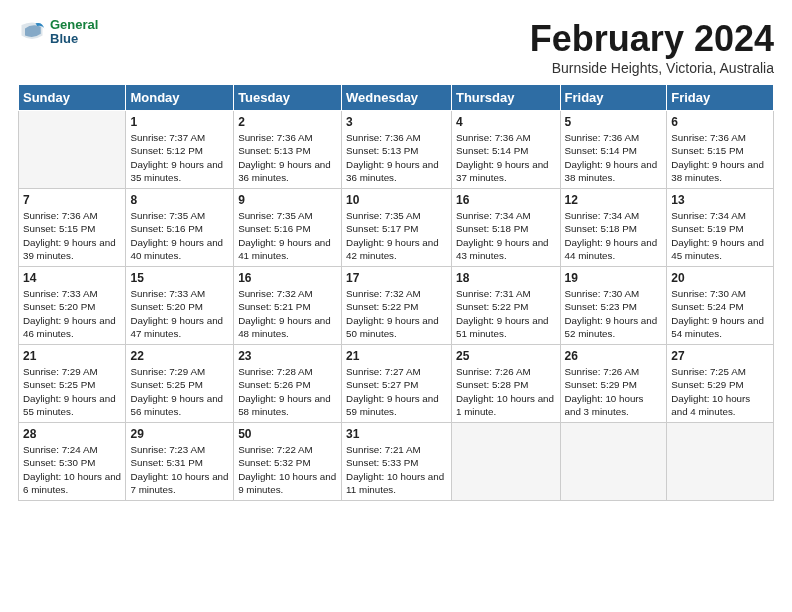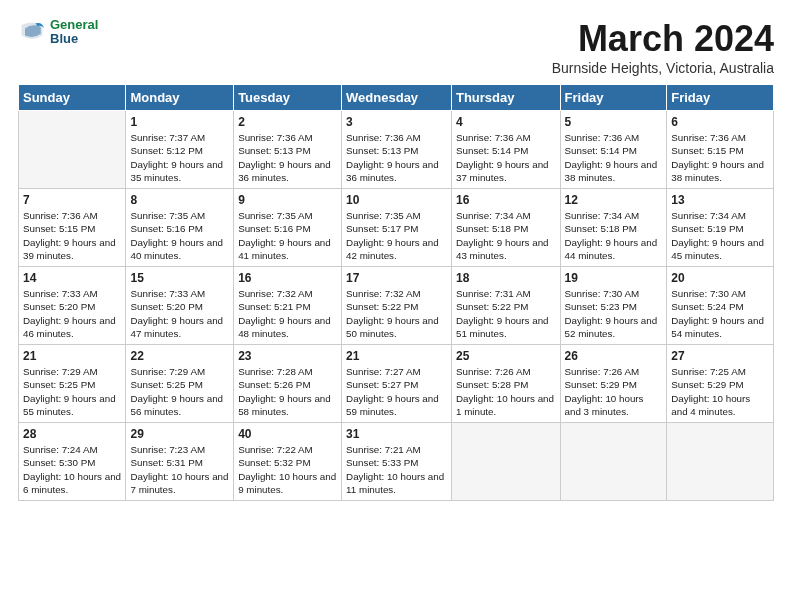--- a/index.html
+++ b/index.html
@@ -113,21 +113,21 @@
         <path d="M4 8 Q16 2 28 8 L28 20 Q16 28 4 20 Z" fill="#1a5276" opacity="0.15"></path>
         <path d="M8 12 Q16 6 26 10 L26 18 Q18 24 8 20 Z" fill="#2e6da4" opacity="0.5"></path>
         <path d="M20 6 Q28 4 30 12 Q28 8 22 9 Z" fill="#2e86c1"></path>
       </svg>
       <div class="logo-text">
         <span class="logo-general">General</span>
         <span class="logo-blue">Blue</span>
       </div>
     </div>
     <div class="title-block">
-      <div class="main-title">March 2024</div>
+      <div class="main-title">February 2024</div>
       <div class="subtitle">Burnside Heights, Victoria, Australia</div>
     </div>
   </div>
 
   <table class="calendar">
     <thead>
       <tr>
       <th>Sunday</th>
           <th>Monday</th>
           <th>Tuesday</th>
@@ -258,21 +258,21 @@
         <tr>
           <td>
             <span class="day-number">28</span>
             <div class="day-info">Sunrise: 7:24 AM<br>Sunset: 5:30 PM<br>Daylight: 10 hours and 6 minutes.</div>
           </td>
           <td>
             <span class="day-number">29</span>
             <div class="day-info">Sunrise: 7:23 AM<br>Sunset: 5:31 PM<br>Daylight: 10 hours and 7 minutes.</div>
           </td>
           <td>
-            <span class="day-number">40</span>
+            <span class="day-number">50</span>
             <div class="day-info">Sunrise: 7:22 AM<br>Sunset: 5:32 PM<br>Daylight: 10 hours and 9 minutes.</div>
           </td>
           <td>
             <span class="day-number">31</span>
             <div class="day-info">Sunrise: 7:21 AM<br>Sunset: 5:33 PM<br>Daylight: 10 hours and 11 minutes.</div>
           </td>
           <td class="empty"></td>
           <td class="empty"></td>
           <td class="empty"></td>
         </tr>

